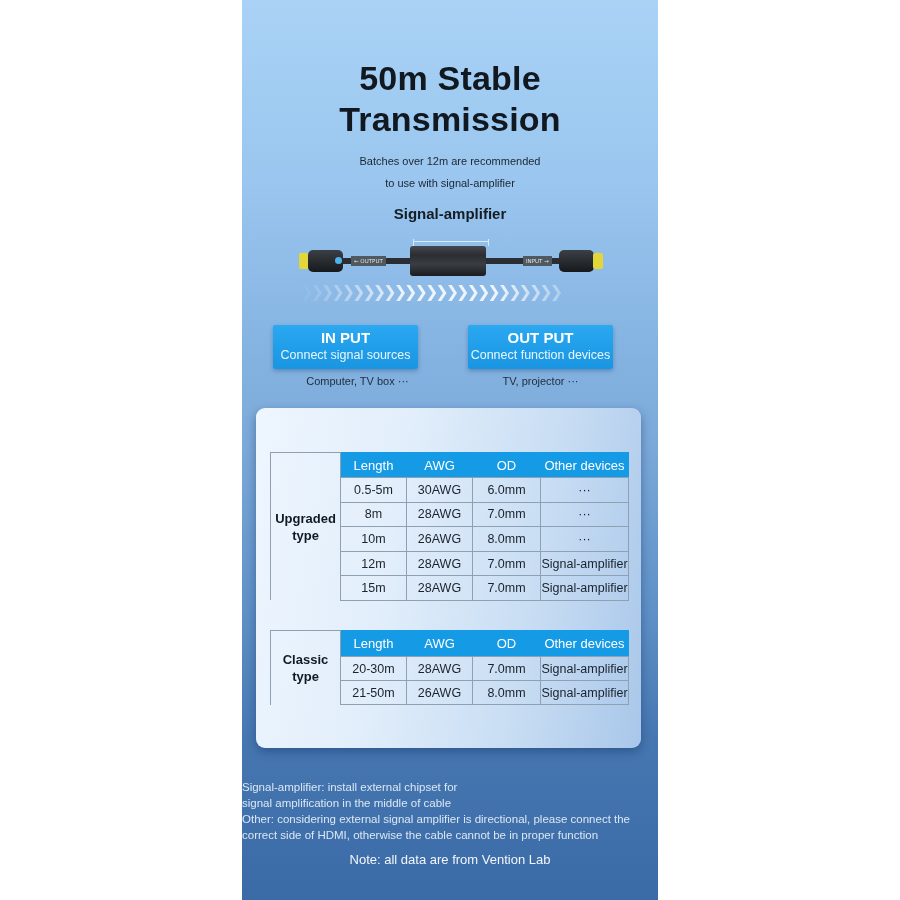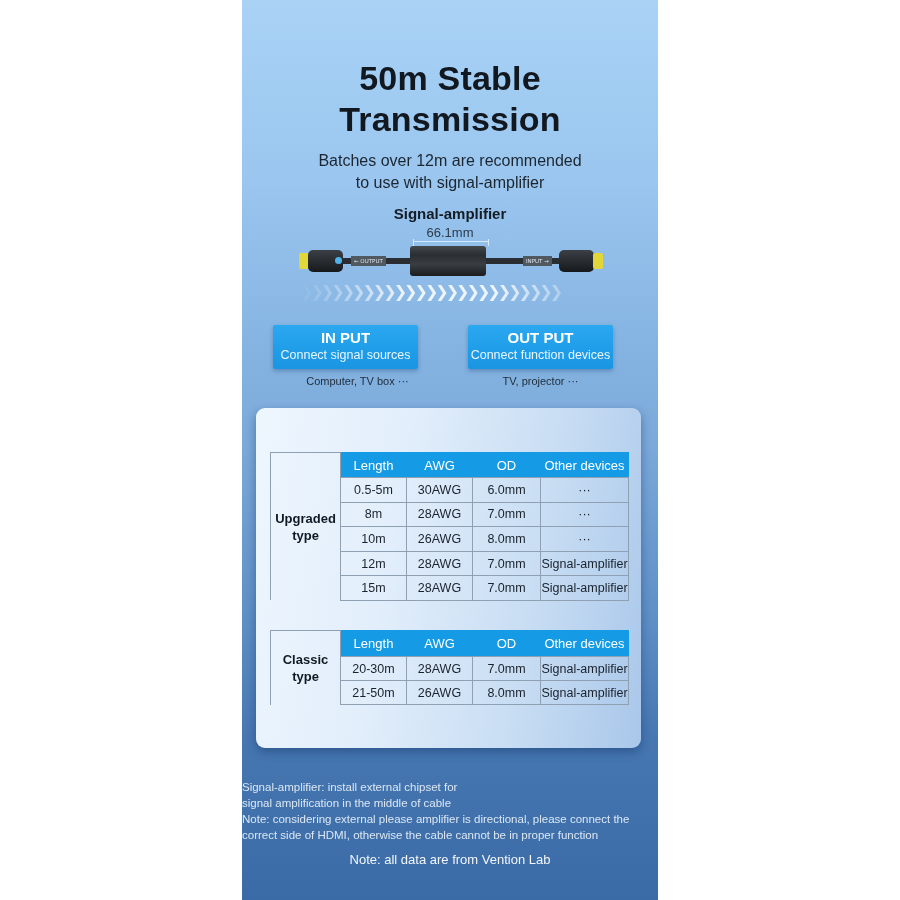--- a/index.html
+++ b/index.html
@@ -13,21 +13,21 @@
     background: linear-gradient(180deg, #a9d2f5 0%, #9ac6ef 20%, #86b4e2 38%, #7aa8d8 50%, #5f90c6 68%, #4677b1 82%, #3a6ba6 100%);
     overflow: hidden;
   }
   .title {
     position: absolute; left: 0; width: 416px; top: 58px; text-align: center;
     font-size: 34px; font-weight: bold; line-height: 41px; color: #111820;
     letter-spacing: 0.2px;
   }
   .subtitle {
     position: absolute; left: 0; width: 416px; top: 150px; text-align: center;
-    font-size: 16px; line-height: 22px; color: #1c2630;
+    font-size: 11px; line-height: 22px; color: #1c2630;
   }
   .amp-label {
     position: absolute; left: 0; width: 416px; top: 205px; text-align: center;
     font-size: 15px; font-weight: bold; color: #141c24;
   }
   .amp-size {
     position: absolute; left: 0; width: 416px; top: 225px; text-align: center;
     font-size: 13px; color: #2b3b4c;
   }
   .dim-line {
@@ -94,21 +94,20 @@
     <div>50m Stable</div>
     <div>Transmission</div>
   </div>
 
   <div class="subtitle">
     <div>Batches over 12m are recommended</div>
     <div>to use with signal-amplifier</div>
   </div>
 
   <div class="amp-label">Signal-amplifier</div>
-  <div class="amp-size">66.1mm</div>
   <div class="dim-line"></div>
 
   <div class="cable">
     <div class="wire"></div>
     <div class="hdmi-tip" style="left:0;"></div>
     <div class="hdmi-body" style="left:9px;"></div>
     <div class="hdmi-dot" style="left:36px;"></div>
     <div class="wire-tag" style="left:52px;">← OUTPUT</div>
     <div class="amp-box"></div>
     <div class="wire-tag" style="left:224px;">INPUT →</div>
@@ -217,18 +216,18 @@
         <td>Signal-amplifier</td>
       </tr>
     </tbody>
       </table>
 
   </div>
 
   <div class="footer-notes">
     <div>Signal-amplifier: install external chipset for</div>
     <div>signal amplification in the middle of cable</div>
-    <div>Note: considering external please amplifier is directional, please connect the</div>
+    <div>Other: considering external signal amplifier is directional, please connect the</div>
     <div>correct side of HDMI, otherwise the cable cannot be in proper function</div>
   </div>
   <div class="lab-note">Note: all data are from Vention Lab</div>
 
 </div>
 
 </body></html>

